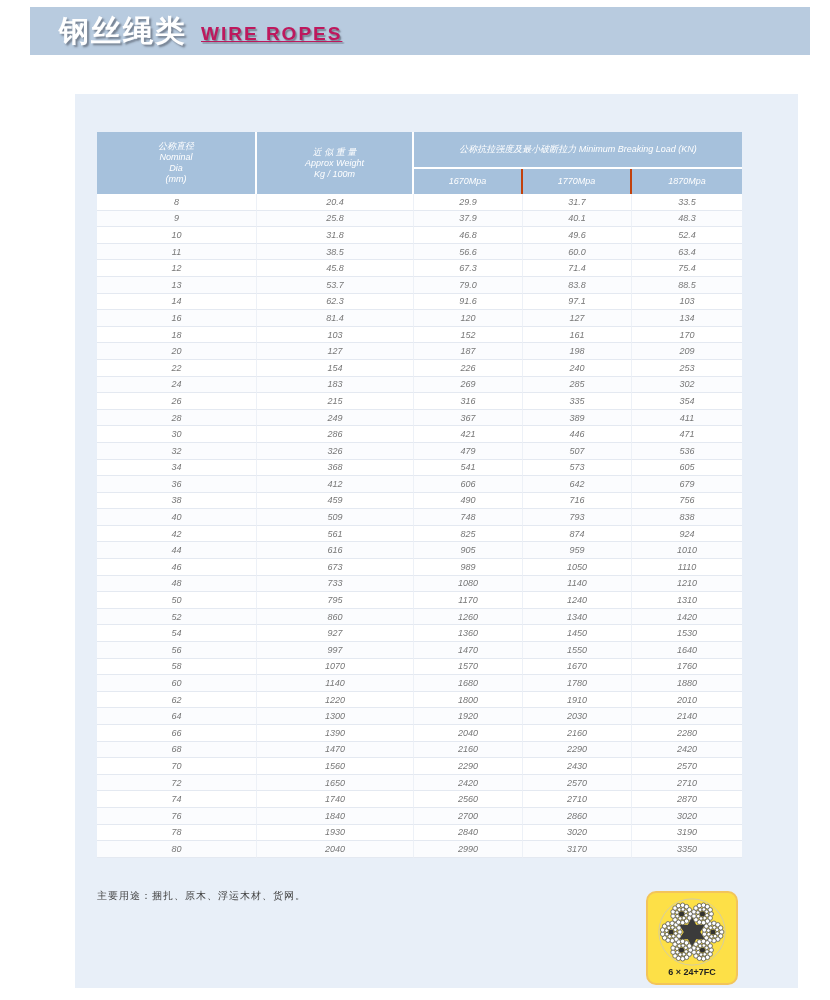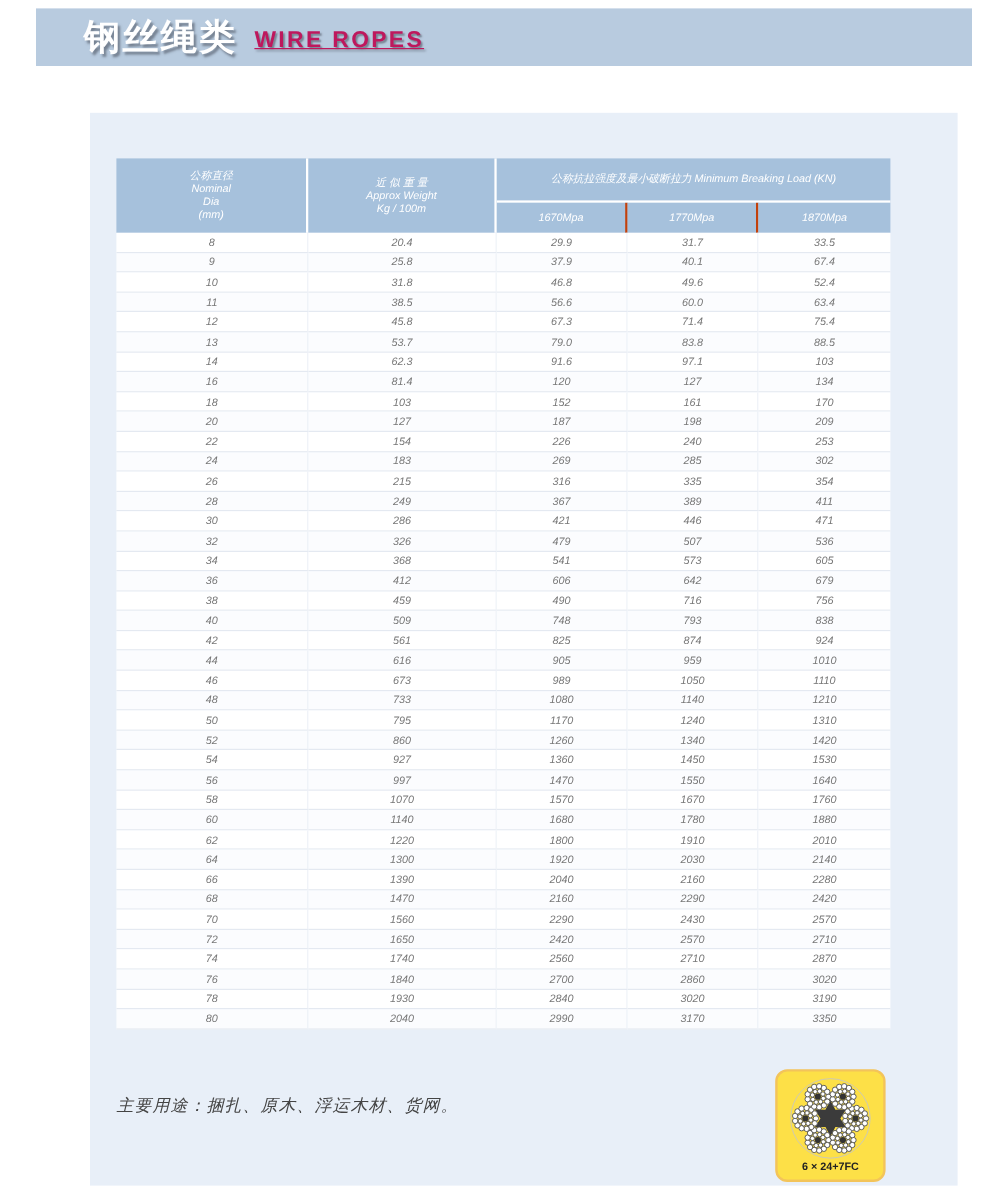--- a/index.html
+++ b/index.html
@@ -6,21 +6,21 @@
     --banner:#b8cbdf; --header-cell:#a6c1dc; --panel:#e8eff8;
     --yellow:#ffc60a; --diagram-border:#f3c45a;
   }
   *{margin:0;padding:0;box-sizing:border-box;}
   html,body{background:#fff;}
   body{font-family:"Liberation Sans","DejaVu Sans",sans-serif;}
   .page{position:relative;width:830px;height:1000px;background:#fff;overflow:hidden;}
 
   
   .banner{position:absolute;left:30px;top:7px;width:780px;height:48px;background:var(--banner);
-          display:flex;align-items:center;padding-left:40px;}
+          display:flex;align-items:center;padding-left:29px;}
   .banner-zh{font-size:30px;font-weight:bold;color:#fff;letter-spacing:2px;
              text-shadow:2px 2px 2px rgba(105,115,130,.85);}
   .banner-en{font-size:19px;font-weight:bold;color:#be185d;letter-spacing:2px;margin-left:14px;margin-top:6px;
              text-shadow:1.5px 1.5px 1.5px rgba(105,115,130,.85);text-decoration:underline;}
 
   
   .section-head{position:absolute;left:30px;top:61px;height:22px;display:flex;align-items:center;}
   .bullet{width:17px;height:17px;background:var(--yellow);display:inline-block;}
   .sec-zh{font-size:15px;font-weight:bold;color:#1a1a1a;margin-left:14px;letter-spacing:1px;}
   .sec-en{font-size:13px;font-weight:bold;color:#1a1a1a;margin-left:6px;}
@@ -36,21 +36,21 @@
   th.h-dia,th.h-weight{border-right:2px solid #fff;height:62px;}
   th.h-group{height:36px;border-bottom:2px solid #fff;}
   th.h-grade{height:24px;border-right:2px solid #c2410c;}
   th.h-grade:last-child{border-right:none;}
   table.spec td{background:#fff;color:#777;font-size:9px;text-align:center;height:16.6px;
                 border-bottom:1px solid #e4e9f1;border-right:1px solid #edf1f7;padding:0;}
   table.spec td:last-child{border-right:none;}
   table.spec tbody tr:nth-child(even) td{background:#fbfcfe;}
 
   
-  .note{position:absolute;left:22px;top:819px;font-size:14px;color:#444;letter-spacing:1px;font-style:italic;}
+  .note{position:absolute;left:22px;top:795px;font-size:10px;color:#444;letter-spacing:1px;}
 
   
   .diagram-box{position:absolute;left:571px;top:797px;width:92px;height:94px;background:#fde047;
                border:2px solid var(--diagram-border);border-radius:10px;text-align:center;}
   .diagram-box svg{display:block;margin:3px auto 0;}
   .diagram-label{font-size:9px;font-weight:bold;color:#222;margin-top:-1px;}
 </style>
 </head>
 <body>
 
@@ -99,21 +99,21 @@
             <td>20.4</td>
             <td>29.9</td>
             <td>31.7</td>
             <td>33.5</td>
           </tr>
           <tr>
             <td>9</td>
             <td>25.8</td>
             <td>37.9</td>
             <td>40.1</td>
-            <td>67.4</td>
+            <td>48.3</td>
           </tr>
           <tr>
             <td>10</td>
             <td>31.8</td>
             <td>46.8</td>
             <td>49.6</td>
             <td>52.4</td>
           </tr>
           <tr>
             <td>11</td>

